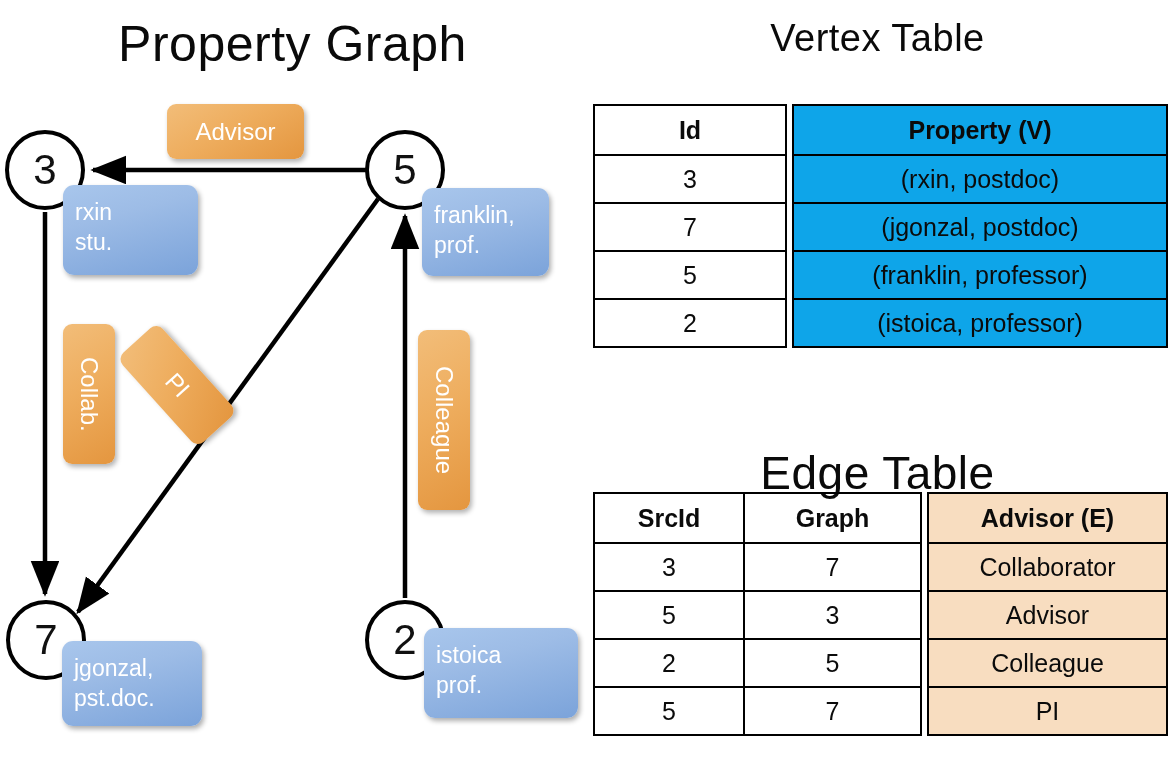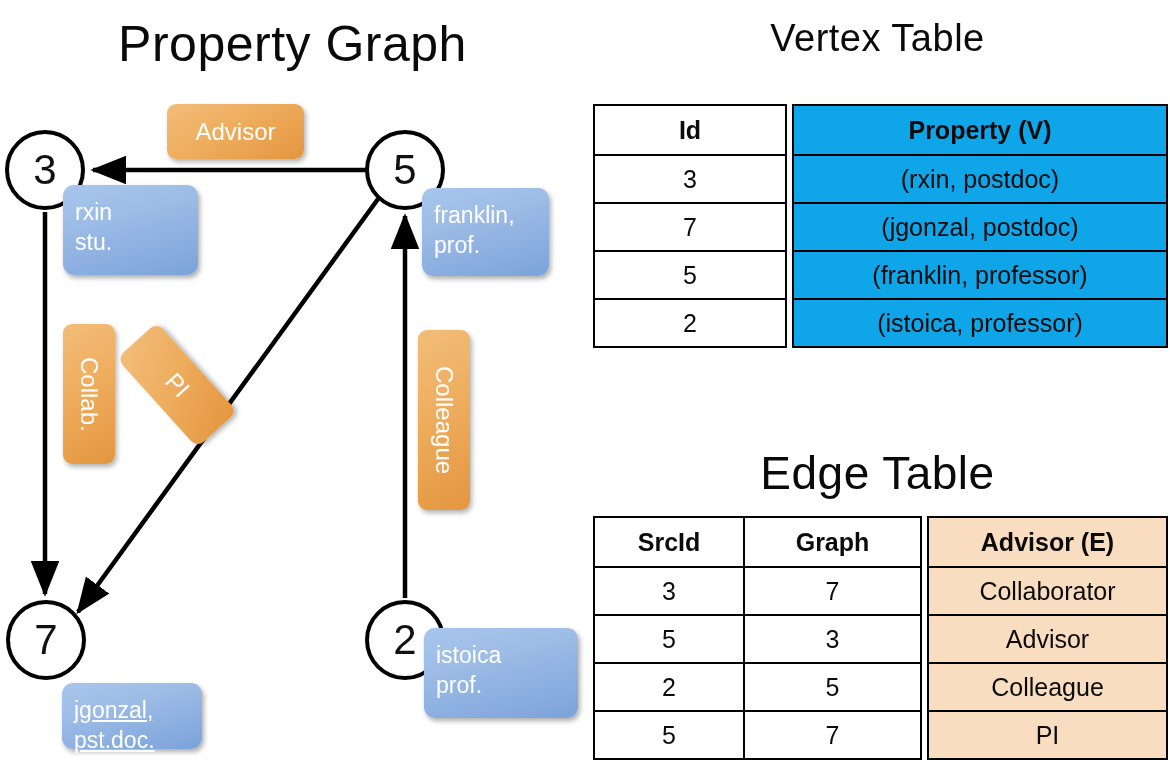--- a/index.html
+++ b/index.html
@@ -180,21 +180,21 @@
   <div class="prop-box" style="left:63px; top:185px; width:135px; height:90px;">
     <div>rxin</div>
     <div>stu.</div>
   </div>
 
   <div class="prop-box" style="left:422px; top:188px; width:127px; height:88px;">
     <div>franklin,</div>
     <div>prof.</div>
   </div>
 
-  <div class="prop-box" style="left:62px; top:683px; width:140px; height:66px;text-decoration:underline;">
+  <div class="prop-box" style="left:62px; top:641px; width:140px; height:85px;">
     <div>jgonzal,</div>
     <div>pst.doc.</div>
   </div>
 
   <div class="prop-box" style="left:424px; top:628px; width:154px; height:90px;">
     <div>istoica</div>
     <div>prof.</div>
   </div>
 
   <div class="edge-label" style="left:167px; top:104px; width:137px; height:55px;">
@@ -240,21 +240,21 @@
       <td class="v-prop">(franklin, professor)</td>
     </tr>
     <tr>
       <td>2</td>
       <td class="gapcol"></td>
       <td class="v-prop">(istoica, professor)</td>
     </tr>
   </tbody>
 </table>
 
-<table class="tbl" id="edge-table" style="left:593px; top:516px; width:575px;">
+<table class="tbl" id="edge-table" style="left:593px; top:492px; width:575px;">
   <thead>
     <tr>
       <th style="width:148px;">SrcId</th>
       <th style="width:175px;">Graph</th>
       <td class="gapcol"></td>
       <th class="e-prop">Advisor (E)</th>
     </tr>
   </thead>
   <tbody>
     <tr>

